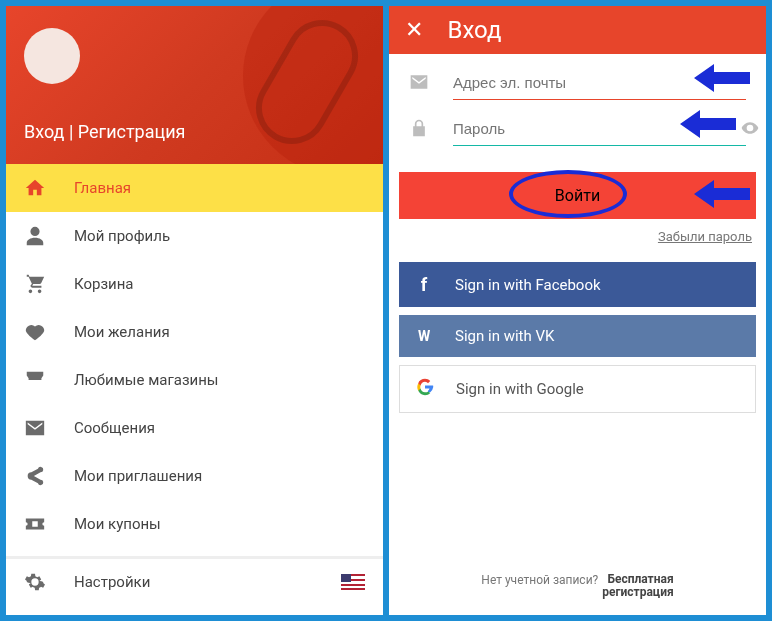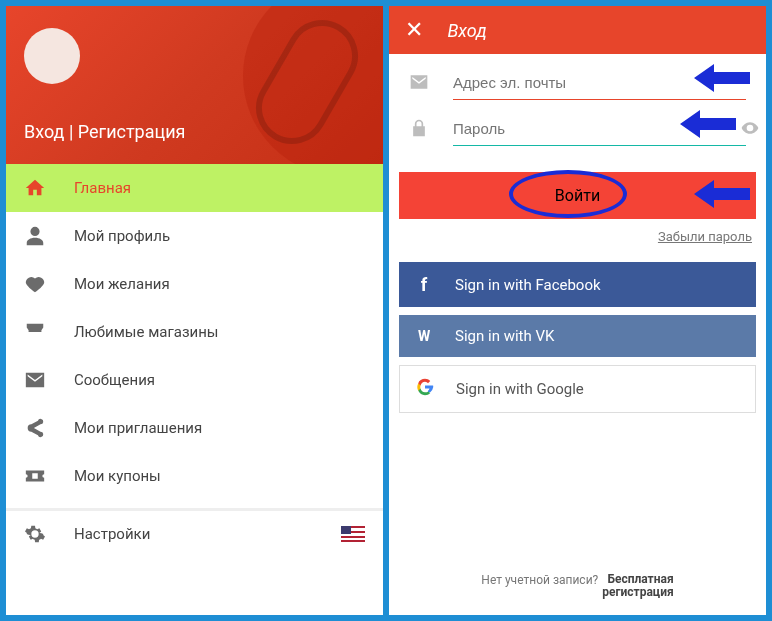--- a/index.html
+++ b/index.html
@@ -63,21 +63,21 @@
   display: flex;
   align-items: center;
   height: 48px;
   padding: 0 18px;
   gap: 28px;
   color: #444;
   font-size: 15px;
 }
 .item.active {
   color: #e7452b;
-  background: #bef264;
+  background: #fde047;
 }
 .item.settings-row {
   border-top: 3px solid #eee;
   margin-top: 8px;
 }
 .flag {
   margin-left: auto;
   width: 24px; height: 16px;
   background: linear-gradient(to bottom,
     #b22234 0%, #b22234 15%, #fff 15%, #fff 30%,
@@ -99,21 +99,21 @@
 .right .topbar {
   background: #e7452b;
   height: 48px;
   display: flex;
   align-items: center;
   padding: 0 16px;
   gap: 24px;
   color: #fff;
 }
 .right .close-x { font-size: 22px; line-height: 1; }
-.right .topbar-title { font-size: 18px; font-style: italic; }
+.right .topbar-title { font-size: 24px; }
 .field {
   display: flex;
   align-items: center;
   padding: 10px 20px 0 20px;
   gap: 24px;
   position: relative;
 }
 .field .icon { fill: #bdbdbd; width: 20px; height: 20px; }
 .field input {
   flex: 1;
@@ -205,20 +205,26 @@
         <svg class="icon" viewBox="0 0 24 24">
             <path d="M10 20v-6h4v6h5v-8h3L12 3 2 12h3v8z"></path>
           </svg>
         <span>Главная</span>
       </div>
       <div class="item">
         <svg class="icon gray" viewBox="0 0 24 24">
             <path d="M12 12a5 5 0 100-10 5 5 0 000 10zm0 2c-5 0-9 2.5-9 5.5V22h18v-2.5c0-3-4-5.5-9-5.5z"></path>
           </svg>
         <span>Мой профиль</span>
+      </div>
+      <div class="item">
+        <svg class="icon gray" viewBox="0 0 24 24">
+            <path d="M7 18a2 2 0 100 4 2 2 0 000-4zm10 0a2 2 0 100 4 2 2 0 000-4zM3 2v2h2l3.6 7.6L7 14a2 2 0 002 2h10v-2H9l1-2h7a2 2 0 001.8-1.1L22 4H6l-1-2H3z"></path>
+          </svg>
+        <span>Корзина</span>
       </div>
       <div class="item">
         <svg class="icon gray" viewBox="0 0 24 24">
             <path d="M12 21s-8-5-10-10a6 6 0 0110-5 6 6 0 0110 5c-2 5-10 10-10 10z"></path>
           </svg>
         <span>Мои желания</span>
       </div>
       <div class="item">
         <svg class="icon gray" viewBox="0 0 24 24">
             <path d="M3 3h18v4l-2 3v10H5V10L3 7V3zm2 9v8h14v-8H5z"></path>

